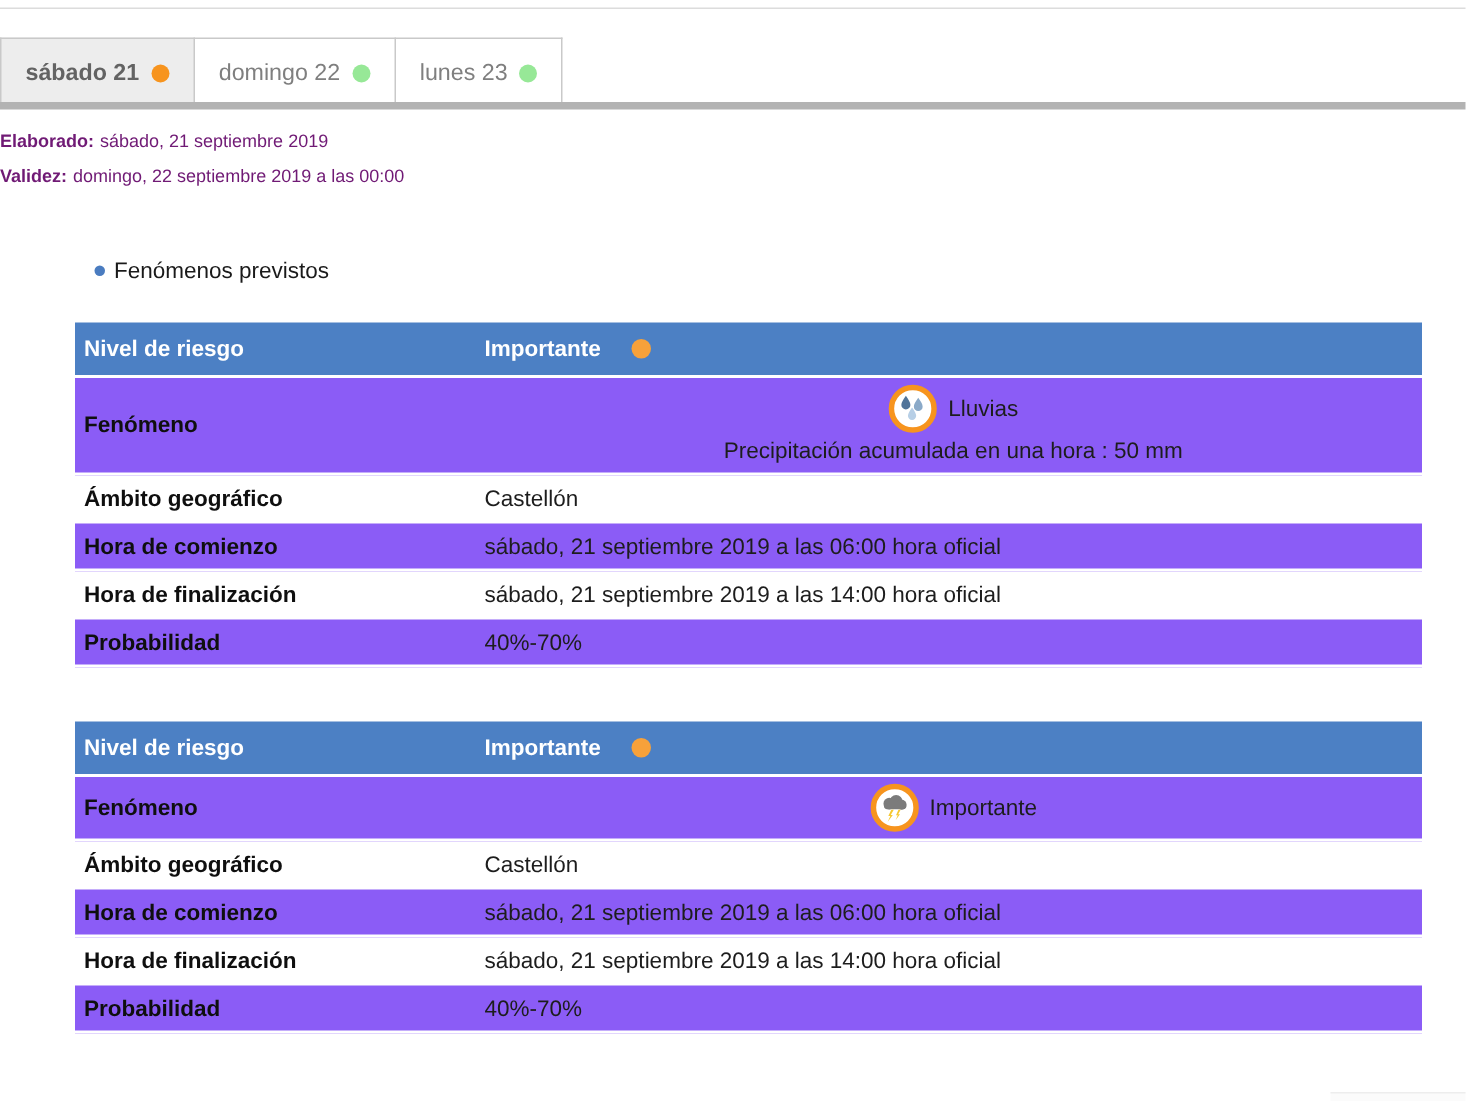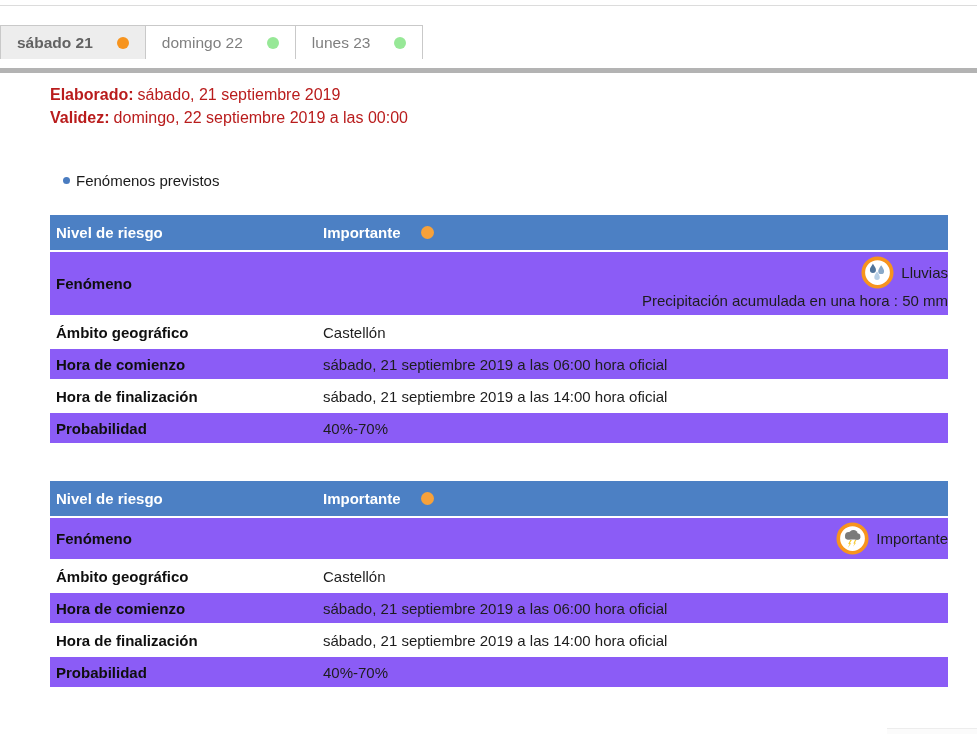--- a/index.html
+++ b/index.html
@@ -9,32 +9,32 @@
     font-family:"Liberation Sans", sans-serif;
     position:relative;
     overflow:hidden;
     color:#1d1d1d;
   }
   .top-rule { position:absolute; top:5px; left:0; width:977px; height:1px; background:#dcdcdc; }
 
   
   .tabbar { position:absolute; top:25px; left:0; display:flex; }
   .tab {
-    height:34px; display:flex; align-items:center; justify-content:center; gap:24px;
+    height:47px; display:flex; align-items:center; justify-content:center; gap:8px;
     border:1px solid #c9c9c9; border-bottom:none; background:#ffffff;
     color:#7f7f7f; font-size:15.5px; padding:0 16px; cursor:pointer; white-space:nowrap;
   }
   .tab + .tab { border-left:none; }
   .tab.active { background:#ededed; color:#636363; font-weight:bold; }
   .dot { width:12px; height:12px; border-radius:50%; display:inline-block; flex:0 0 auto; }
   .tab-underline { position:absolute; top:68px; left:0; width:977px; height:5px; background:#b3b3b3; }
 
   
   .content { position:absolute; top:73px; left:0; width:977px; }
-  .meta { padding-left:50px; color:#b91c1c; font-size:16px; line-height:23px; }
+  .meta { color:#701a75; font-size:12px; line-height:23px; }
   .meta-first { margin-top:10px; }
   .meta b { margin-right:4px; }
   .section-title { margin-top:17px; padding-left:50px; color:#39679c; font-size:20px; font-weight:normal; }
   .bullet-line { margin-top:43px; padding-left:76px; position:relative; font-size:15px; color:#1a1a1a; }
   .bullet { position:absolute; left:63px; top:5px; width:7px; height:7px; border-radius:50%; background:#4a7cc0; }
 
   
   .wtable { width:898px; margin-left:50px; font-size:15px; }
   .wtable-1 { margin-top:26px; }
   .wtable-2 { margin-top:36px; }
@@ -43,21 +43,21 @@
   .wcell-label {
     flex:0 0 273px; width:273px; padding-left:6px;
     font-weight:bold; color:#0f0f0f; display:flex; align-items:center;
   }
   .wrow-header .wcell-label { color:#ffffff; }
   .wcell-value { flex:1; display:flex; align-items:center; color:#1d1d1d; }
   .level-value { font-weight:bold; color:#ffffff; gap:20px; }
   .level-dot { width:13px; height:13px; }
   .wrow-std { height:32px; }
   .shade { background:#8b5cf6; }
-  .fen-value { flex-direction:column; align-items:flex-end; justify-content:center; padding:4px 0; gap:1px; }
+  .fen-value { flex-direction:column; align-items:center; justify-content:center; padding:4px 0; gap:1px; }
   .phen-line { display:flex; align-items:center; gap:7px; }
   .phen-detail { line-height:21px; }
   .phen-detail:empty { display:none; }
   .phen-icon { width:33px; height:33px; flex:0 0 auto; display:inline-block; }
 
   .bottom-peek { position:absolute; right:0; bottom:0; width:90px; height:6px; background:#fbfbfb; border-top:1px solid #ededed; }
 </style>
 </head>
 <body>
 

